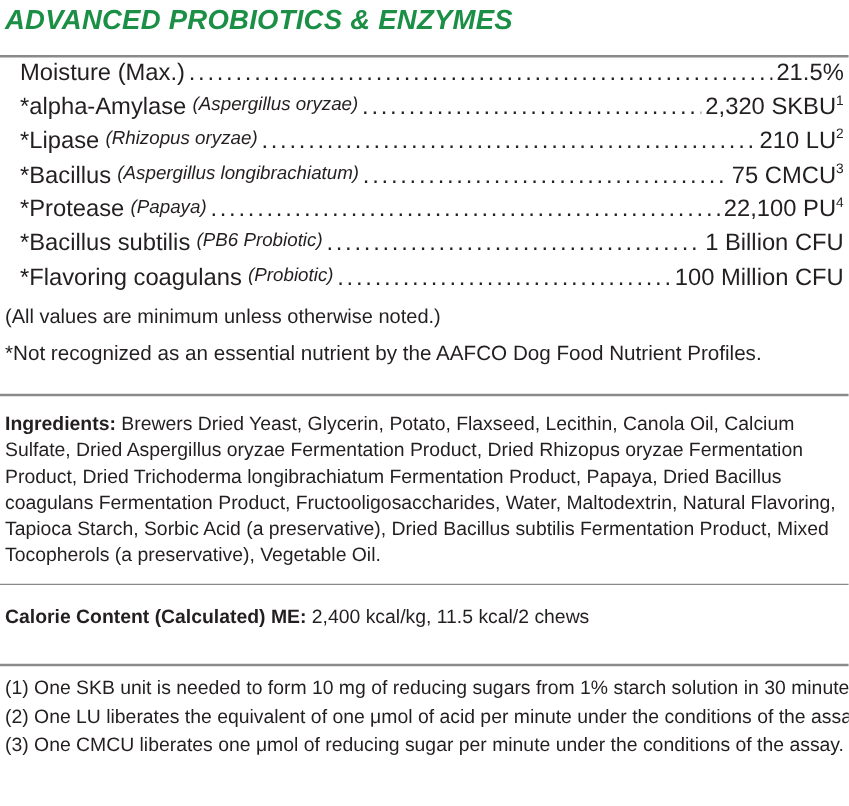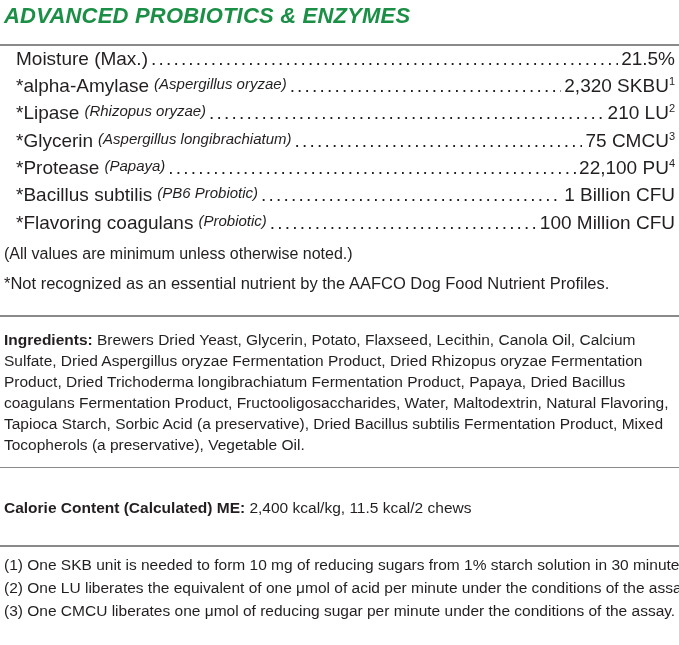--- a/index.html
+++ b/index.html
@@ -75,21 +75,21 @@
   }
   .ingredients {
     font-size: 15.5px;
     line-height: 21px;
     margin-top: 12px;
   }
   .ingredients b { font-weight: bold; }
   .calorie {
     font-size: 15.5px;
     line-height: 22px;
-    margin-top: 29px;
+    margin-top: 15px;
   }
   .calorie b { font-weight: bold; }
   .footnotes {
     font-size: 15.5px;
     line-height: 23px;
     margin-top: 6px;
   }
   .footnote { white-space: nowrap; }
 </style>
 </head>
@@ -114,21 +114,21 @@
       <span class="dots">................................................................................................................................................................</span>
       <span class="ga-value"><span>2,320 SKBU</span><sup>1</sup></span>
     </div>
     <div class="ga-row">
       <span class="ga-name">*Lipase</span>
       <span class="ga-species">(Rhizopus oryzae)</span>
       <span class="dots">................................................................................................................................................................</span>
       <span class="ga-value"><span>210 LU</span><sup>2</sup></span>
     </div>
     <div class="ga-row">
-      <span class="ga-name">*Glycerin</span>
+      <span class="ga-name">*Bacillus</span>
       <span class="ga-species">(Aspergillus longibrachiatum)</span>
       <span class="dots">................................................................................................................................................................</span>
       <span class="ga-value"><span>75 CMCU</span><sup>3</sup></span>
     </div>
     <div class="ga-row">
       <span class="ga-name">*Protease</span>
       <span class="ga-species">(Papaya)</span>
       <span class="dots">................................................................................................................................................................</span>
       <span class="ga-value"><span>22,100 PU</span><sup>4</sup></span>
     </div>

